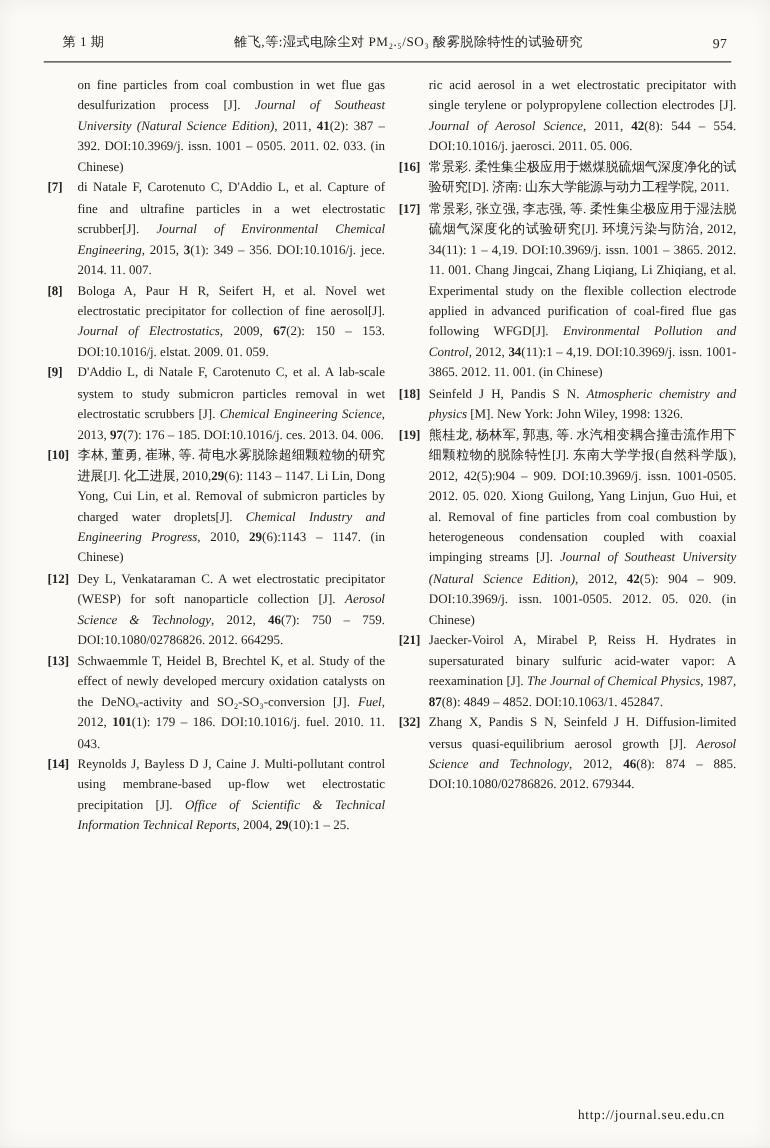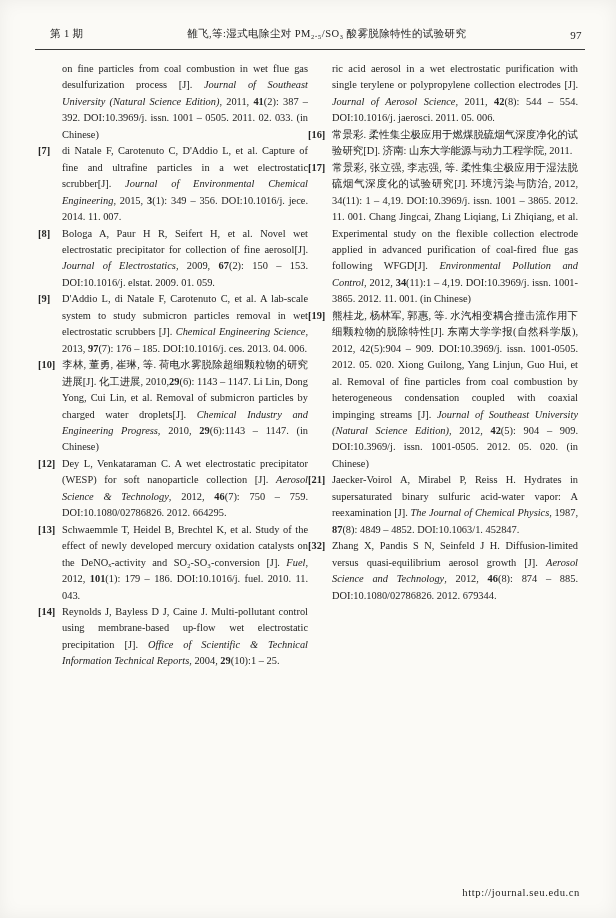--- a/index.html
+++ b/index.html
@@ -20,21 +20,21 @@
   }
   .header .issue { white-space:nowrap; }
   .header .title { flex:1; text-align:center; white-space:nowrap; }
   .header .pagenum { white-space:nowrap; font-size:11px; }
   .rule {
     position:absolute; top:49px; left:35px; right:31px;
     border-top:1.6px solid #3a3a3a;
   }
   .columns {
     position:absolute; top:61px; left:38px;
-    display:flex; 
+    display:flex; gap:11px;
   }
   .col {
     width:270px;
     font-size:10.4px; line-height:16.45px;
     text-align:justify;
   }
   .ref { padding-left:24px; text-indent:-24px; margin:0; }
   .ref-label {
     display:inline-block; width:24px; text-indent:0;
     white-space:nowrap;
@@ -65,23 +65,24 @@
         <p class="ref"><span class="ref-label"></span><span class="ref-text"><span>on fine particles from coal combustion in wet flue gas desulfurization process [J]. </span><span class="it">Journal of Southeast University (Natural Science Edition)</span><span>, 2011, </span><span class="b">41</span><span>(2): 387 – 392. DOI:10.3969/j. issn. 1001 – 0505. 2011. 02. 033. (in Chinese)</span></span></p>
         <p class="ref"><span class="ref-label">[7]</span><span class="ref-text"><span>di Natale F, Carotenuto C, D'Addio L, et al. Capture of fine and ultrafine particles in a wet electrostatic scrubber[J]. </span><span class="it">Journal of Environmental Chemical Engineering</span><span>, 2015, </span><span class="b">3</span><span>(1): 349 – 356. DOI:10.1016/j. jece. 2014. 11. 007.</span></span></p>
         <p class="ref"><span class="ref-label">[8]</span><span class="ref-text"><span>Bologa A, Paur H R, Seifert H, et al. Novel wet electrostatic precipitator for collection of fine aerosol[J]. </span><span class="it">Journal of Electrostatics</span><span>, 2009, </span><span class="b">67</span><span>(2): 150 – 153. DOI:10.1016/j. elstat. 2009. 01. 059.</span></span></p>
         <p class="ref"><span class="ref-label">[9]</span><span class="ref-text"><span>D'Addio L, di Natale F, Carotenuto C, et al. A lab-scale system to study submicron particles removal in wet electrostatic scrubbers [J]. </span><span class="it">Chemical Engineering Science</span><span>, 2013, </span><span class="b">97</span><span>(7): 176 – 185. DOI:10.1016/j. ces. 2013. 04. 006.</span></span></p>
         <p class="ref"><span class="ref-label">[10]</span><span class="ref-text"><span>李林, 董勇, 崔琳, 等. 荷电水雾脱除超细颗粒物的研究进展[J]. 化工进展, 2010,</span><span class="b">29</span><span>(6): 1143 – 1147. Li Lin, Dong Yong, Cui Lin, et al. Removal of submicron particles by charged water droplets[J]. </span><span class="it">Chemical Industry and Engineering Progress</span><span>, 2010, </span><span class="b">29</span><span>(6):1143 – 1147. (in Chinese)</span></span></p>
         <p class="ref"><span class="ref-label">[12]</span><span class="ref-text"><span>Dey L, Venkataraman C. A wet electrostatic precipitator (WESP) for soft nanoparticle collection [J]. </span><span class="it">Aerosol Science &amp; Technology</span><span>, 2012, </span><span class="b">46</span><span>(7): 750 – 759. DOI:10.1080/02786826. 2012. 664295.</span></span></p>
         <p class="ref"><span class="ref-label">[13]</span><span class="ref-text"><span>Schwaemmle T, Heidel B, Brechtel K, et al. Study of the effect of newly developed mercury oxidation catalysts on the DeNOₓ-activity and SO₂-SO₃-conversion [J]. </span><span class="it">Fuel</span><span>, 2012, </span><span class="b">101</span><span>(1): 179 – 186. DOI:10.1016/j. fuel. 2010. 11. 043.</span></span></p>
         <p class="ref"><span class="ref-label">[14]</span><span class="ref-text"><span>Reynolds J, Bayless D J, Caine J. Multi-pollutant control using membrane-based up-flow wet electrostatic precipitation [J]. </span><span class="it">Office of Scientific &amp; Technical Information Technical Reports</span><span>, 2004, </span><span class="b">29</span><span>(10):1 – 25.</span></span></p>
       </div>
     <div class="col" id="col-right">
-        <p class="ref"><span class="ref-label"></span><span class="ref-text"><span>ric acid aerosol in a wet electrostatic purification with single terylene or polypropylene collection electrodes [J]. </span><span class="it">Journal of Aerosol Science</span><span>, 2011, </span><span class="b">42</span><span>(8): 544 – 554. DOI:10.1016/j. jaerosci. 2011. 05. 006.</span></span></p>
+        <p class="ref"><span class="ref-label"></span><span class="ref-text"><span>ric acid aerosol in a wet electrostatic precipitator with single terylene or polypropylene collection electrodes [J]. </span><span class="it">Journal of Aerosol Science</span><span>, 2011, </span><span class="b">42</span><span>(8): 544 – 554. DOI:10.1016/j. jaerosci. 2011. 05. 006.</span></span></p>
         <p class="ref"><span class="ref-label">[16]</span><span class="ref-text"><span>常景彩. 柔性集尘极应用于燃煤脱硫烟气深度净化的试验研究[D]. 济南: 山东大学能源与动力工程学院, 2011.</span></span></p>
         <p class="ref"><span class="ref-label">[17]</span><span class="ref-text"><span>常景彩, 张立强, 李志强, 等. 柔性集尘极应用于湿法脱硫烟气深度化的试验研究[J]. 环境污染与防治, 2012, 34(11): 1 – 4,19. DOI:10.3969/j. issn. 1001 – 3865. 2012. 11. 001. Chang Jingcai, Zhang Liqiang, Li Zhiqiang, et al. Experimental study on the flexible collection electrode applied in advanced purification of coal-fired flue gas following WFGD[J]. </span><span class="it">Environmental Pollution and Control</span><span>, 2012, </span><span class="b">34</span><span>(11):1 – 4,19. DOI:10.3969/j. issn. 1001-3865. 2012. 11. 001. (in Chinese)</span></span></p>
+        <p class="ref"><span class="ref-label">[18]</span><span class="ref-text"><span>Seinfeld J H, Pandis S N. </span><span class="it">Atmospheric chemistry and physics</span><span> [M]. New York: John Wiley, 1998: 1326.</span></span></p>
         <p class="ref"><span class="ref-label">[19]</span><span class="ref-text"><span>熊桂龙, 杨林军, 郭惠, 等. 水汽相变耦合撞击流作用下细颗粒物的脱除特性[J]. 东南大学学报(自然科学版), 2012, 42(5):904 – 909. DOI:10.3969/j. issn. 1001-0505. 2012. 05. 020. Xiong Guilong, Yang Linjun, Guo Hui, et al. Removal of fine particles from coal combustion by heterogeneous condensation coupled with coaxial impinging streams [J]. </span><span class="it">Journal of Southeast University (Natural Science Edition)</span><span>, 2012, </span><span class="b">42</span><span>(5): 904 – 909. DOI:10.3969/j. issn. 1001-0505. 2012. 05. 020. (in Chinese)</span></span></p>
         <p class="ref"><span class="ref-label">[21]</span><span class="ref-text"><span>Jaecker-Voirol A, Mirabel P, Reiss H. Hydrates in supersaturated binary sulfuric acid-water vapor: A reexamination [J]. </span><span class="it">The Journal of Chemical Physics</span><span>, 1987, </span><span class="b">87</span><span>(8): 4849 – 4852. DOI:10.1063/1. 452847.</span></span></p>
         <p class="ref"><span class="ref-label">[32]</span><span class="ref-text"><span>Zhang X, Pandis S N, Seinfeld J H. Diffusion-limited versus quasi-equilibrium aerosol growth [J]. </span><span class="it">Aerosol Science and Technology</span><span>, 2012, </span><span class="b">46</span><span>(8): 874 – 885. DOI:10.1080/02786826. 2012. 679344.</span></span></p>
       </div>
   </div>
 
   <div class="footer">
     <span>http://journal.seu.edu.cn</span>
   </div>
 

